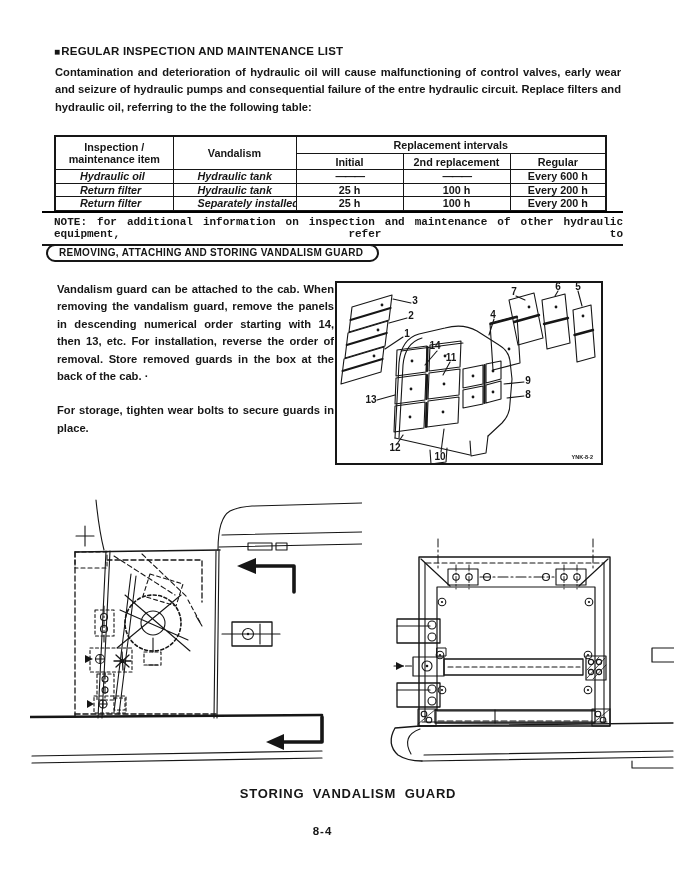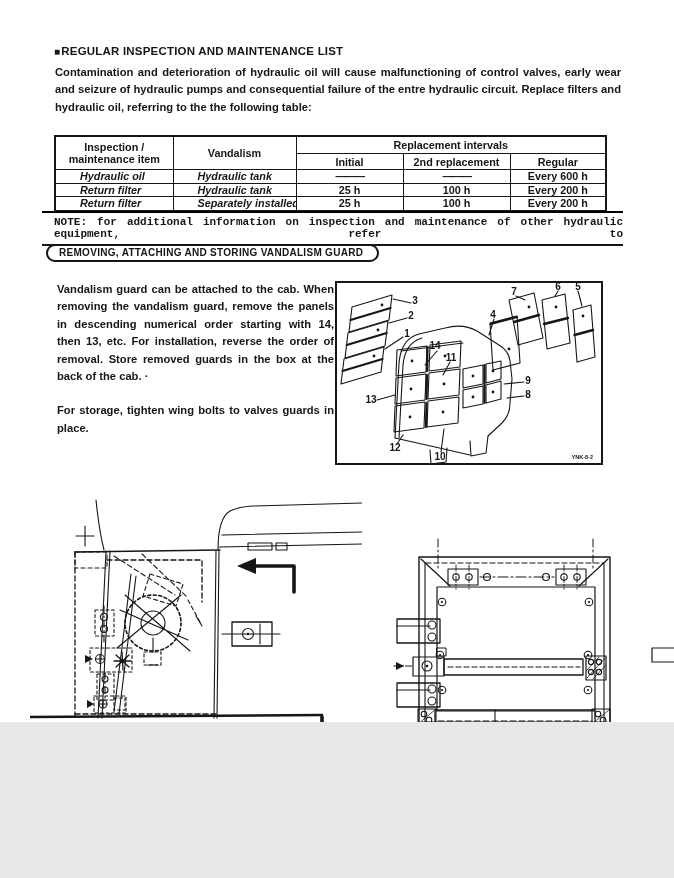--- a/index.html
+++ b/index.html
@@ -1,17 +1,17 @@
 <!DOCTYPE html>
 <html><head>
 <meta charset="utf-8">
 <style>
   html,body{margin:0;padding:0;background:#e8e8e8;}
   .page{
-    position:relative;width:674px;height:722px;background:#ffffff;
+    position:relative;width:674px;height:878px;background:#ffffff;
     font-family:"Liberation Sans", sans-serif;color:#161616;overflow:hidden;
   }
   .abs{position:absolute;}
   
   .h-title{left:54px;top:45px;font-size:11.5px;font-weight:700;letter-spacing:.2px;white-space:nowrap;}
   .h-title .sq{font-size:10px;margin-right:1px;}
   .intro{left:55px;top:64px;width:566px;font-size:11.2px;line-height:17.3px;
     font-weight:600;text-align:justify;}
   
   .tblwrap{left:54px;top:127px;}
@@ -106,21 +106,21 @@
   </div>
 
   <div class="abs note">
     <span class="note-line1"><b>NOTE:</b> <span>for additional information on inspection and maintenance of other hydraulic equipment, refer to</span></span>
   </div>
 
   <div class="abs sec-box">REMOVING, ATTACHING AND STORING VANDALISM GUARD</div>
 
   <div class="abs col-text">
     <p>Vandalism guard can be attached to the cab. When removing the vandalism guard, remove the panels in descending numerical order starting with 14, then 13, etc. For installation, reverse the order of removal. Store removed guards in the box at the back of the cab. ·</p>
-    <p>For storage, tighten wing bolts to valves guards in place.</p>
+    <p>For storage, tighten wear bolts to secure guards in place.</p>
   </div>
 
   <div class="abs fig-cab">
     <svg width="264" height="180" viewBox="0 0 264 180" fill="none" stroke="#161616" stroke-width="1.1" stroke-linecap="round" stroke-linejoin="round">
 
       <g>
         <polygon points="15,24 55,12 52,37 12,49"></polygon>
           <line x1="13.5" y1="37" x2="53.5" y2="25" stroke-width="2.2"></line>
           <circle cx="45" cy="22" r="1.4" fill="#161616" stroke="none"></circle>
         <polygon points="11,50 51,38 48,63 8,75"></polygon>

